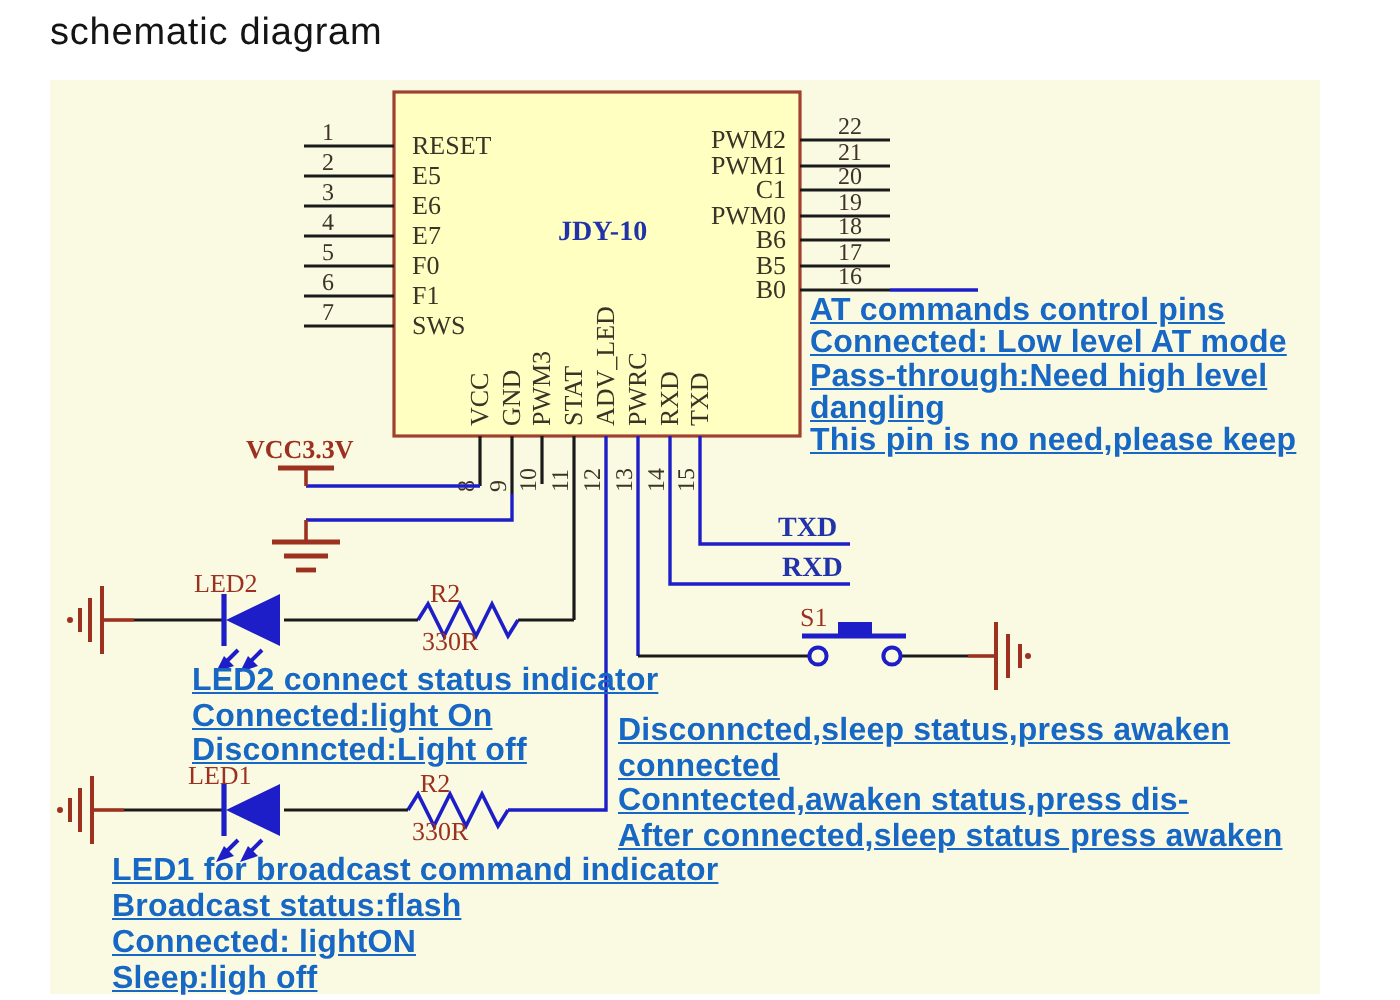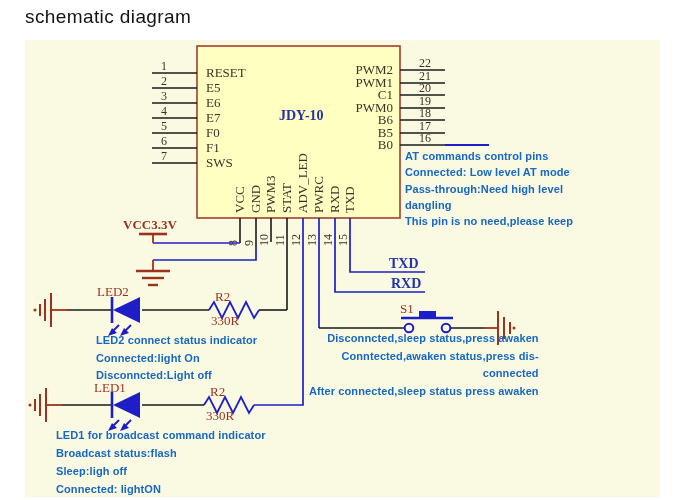--- a/index.html
+++ b/index.html
@@ -6,21 +6,21 @@
   #stage{position:relative;width:700px;height:500px;background:#ffffff;overflow:hidden;
          font-family:"Liberation Sans",sans-serif;}
   #title{position:absolute;left:25px;top:6px;font-size:19px;color:#141414;letter-spacing:.4px;}
   #canvas{position:absolute;left:25px;top:40px;width:635px;height:457px;background:#FAFAE3;}
   svg{position:absolute;left:0;top:0;}
   svg text{font-family:"Liberation Serif",serif;}
   .pintxt{font-size:13px;fill:#3D3226;}
   .pinnum{font-size:12px;fill:#3D3226;}
   .maroon{font-size:13px;fill:#9C3120;}
   .navy{font-size:14px;fill:#2233AA;font-weight:bold;}
-  .note{position:absolute;color:#1767C4;font-size:11px;font-weight:bold;letter-spacing:.1px;white-space:nowrap;}
+  .note{position:absolute;color:#1767C4;font-size:16px;font-weight:bold;letter-spacing:.1px;white-space:nowrap;text-decoration:underline;}
   .lh16 div{line-height:16.3px;}
   .lh17 div{line-height:17.6px;}
   .lh18 div{line-height:17.9px;}
 </style>
 </head>
 <body>
 
 <div id="stage">
   <div id="title">schematic diagram</div>
   <div id="canvas"></div>
@@ -220,23 +220,23 @@
 
   <div class="note lh17" style="left:59px;top:332px;margin-left:37px;">
     <div>LED2 connect status indicator</div>
     <div>Connected:light On</div>
     <div>Disconncted:Light off</div>
   </div>
 
   <div class="note lh18" style="left:56px;top:427px;">
     <div>LED1 for broadcast command indicator</div>
     <div>Broadcast status:flash</div>
+    <div>Connected: lightON</div>
     <div>Sleep:ligh off</div>
-    <div>Connected: lightON</div>
-  </div>
-
-  <div class="note lh17" style="left:309px;top:330px;text-align:right;">
+  </div>
+
+  <div class="note lh17" style="left:309px;top:357px;">
     <div>Disconncted,sleep status,press awaken</div>
+    <div>connected</div>
     <div>Conntected,awaken status,press dis-</div>
-    <div>connected</div>
     <div>After connected,sleep status press awaken</div>
   </div>
 </div>
 
 </body></html>

